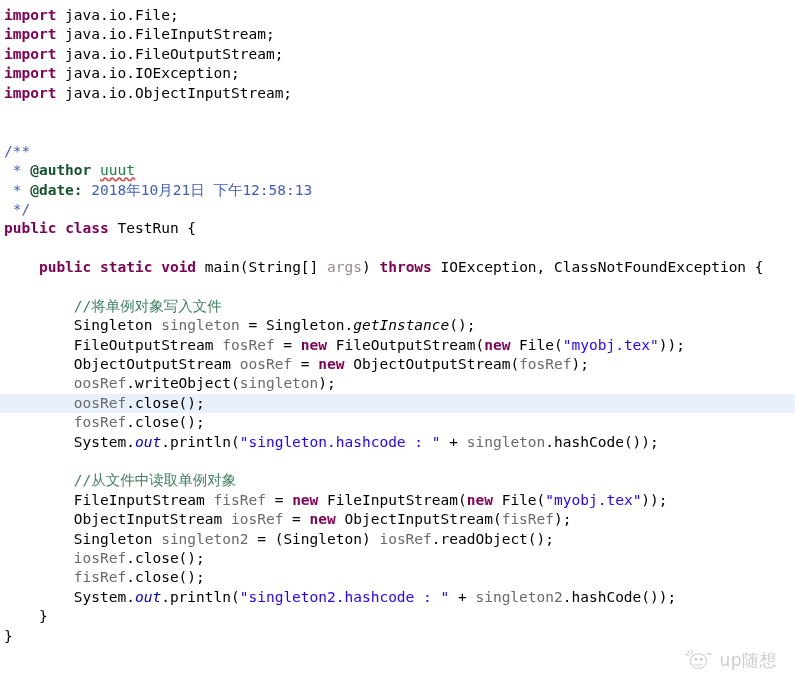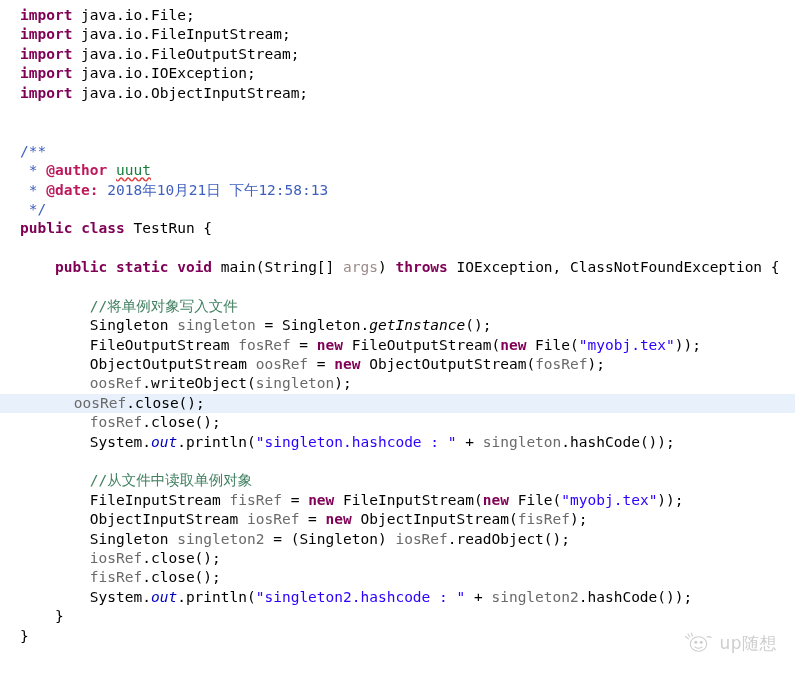--- a/index.html
+++ b/index.html
@@ -22,57 +22,57 @@
     padding-top: 6px;
     box-sizing: border-box;
   }
 
   .line {
     position: relative;
     height: 19.4px;
     line-height: 19.4px;
     font-size: 14.5px;
     white-space: pre;
-    padding-left: 20px;
+    padding-left: 4px;
     color: #000000;
     letter-spacing: 0px;
   }
 
   .line.highlight {
     background: #e8f0fb;
     margin-left: -4px;
     padding-left: 8px;
     width: 795px;
   }
 
   .line.blank { color: transparent; }
 
   
   .kw      { color: #7f0055; font-weight: bold; }
   .str     { color: #2a00ff; }
   .cmt     { color: #3f7f5f; }
   .jdoc    { color: #3f5fbf; }
-  .jdoc-tag{ color: #be185d; font-weight: bold; }
+  .jdoc-tag{ color: #14532d; font-weight: bold; }
   .ident   { color: #6a6a6a; }
   .param   { color: #9b8b8b; }
   .field-s { color: #0000c0; font-weight: normal; font-style: italic; }
   .mth-s   { color: #000000; font-style: italic; }
   .plain   { color: #000000; }
 
   .spell {
     color: #15803d;
     text-decoration: underline wavy #e04040;
     text-decoration-skip-ink: none;
   }
 
   
   #watermark {
     position: absolute;
     right: 18px;
-    bottom: 21px;
+    bottom: 4px;
     display: flex;
     align-items: center;
     gap: 6px;
     opacity: 0.42;
     pointer-events: none;
   }
   #watermark .wm-text {
     font-family: "DejaVu Sans", "Liberation Sans", sans-serif;
     font-size: 17px;
     color: #8a8a8a;

